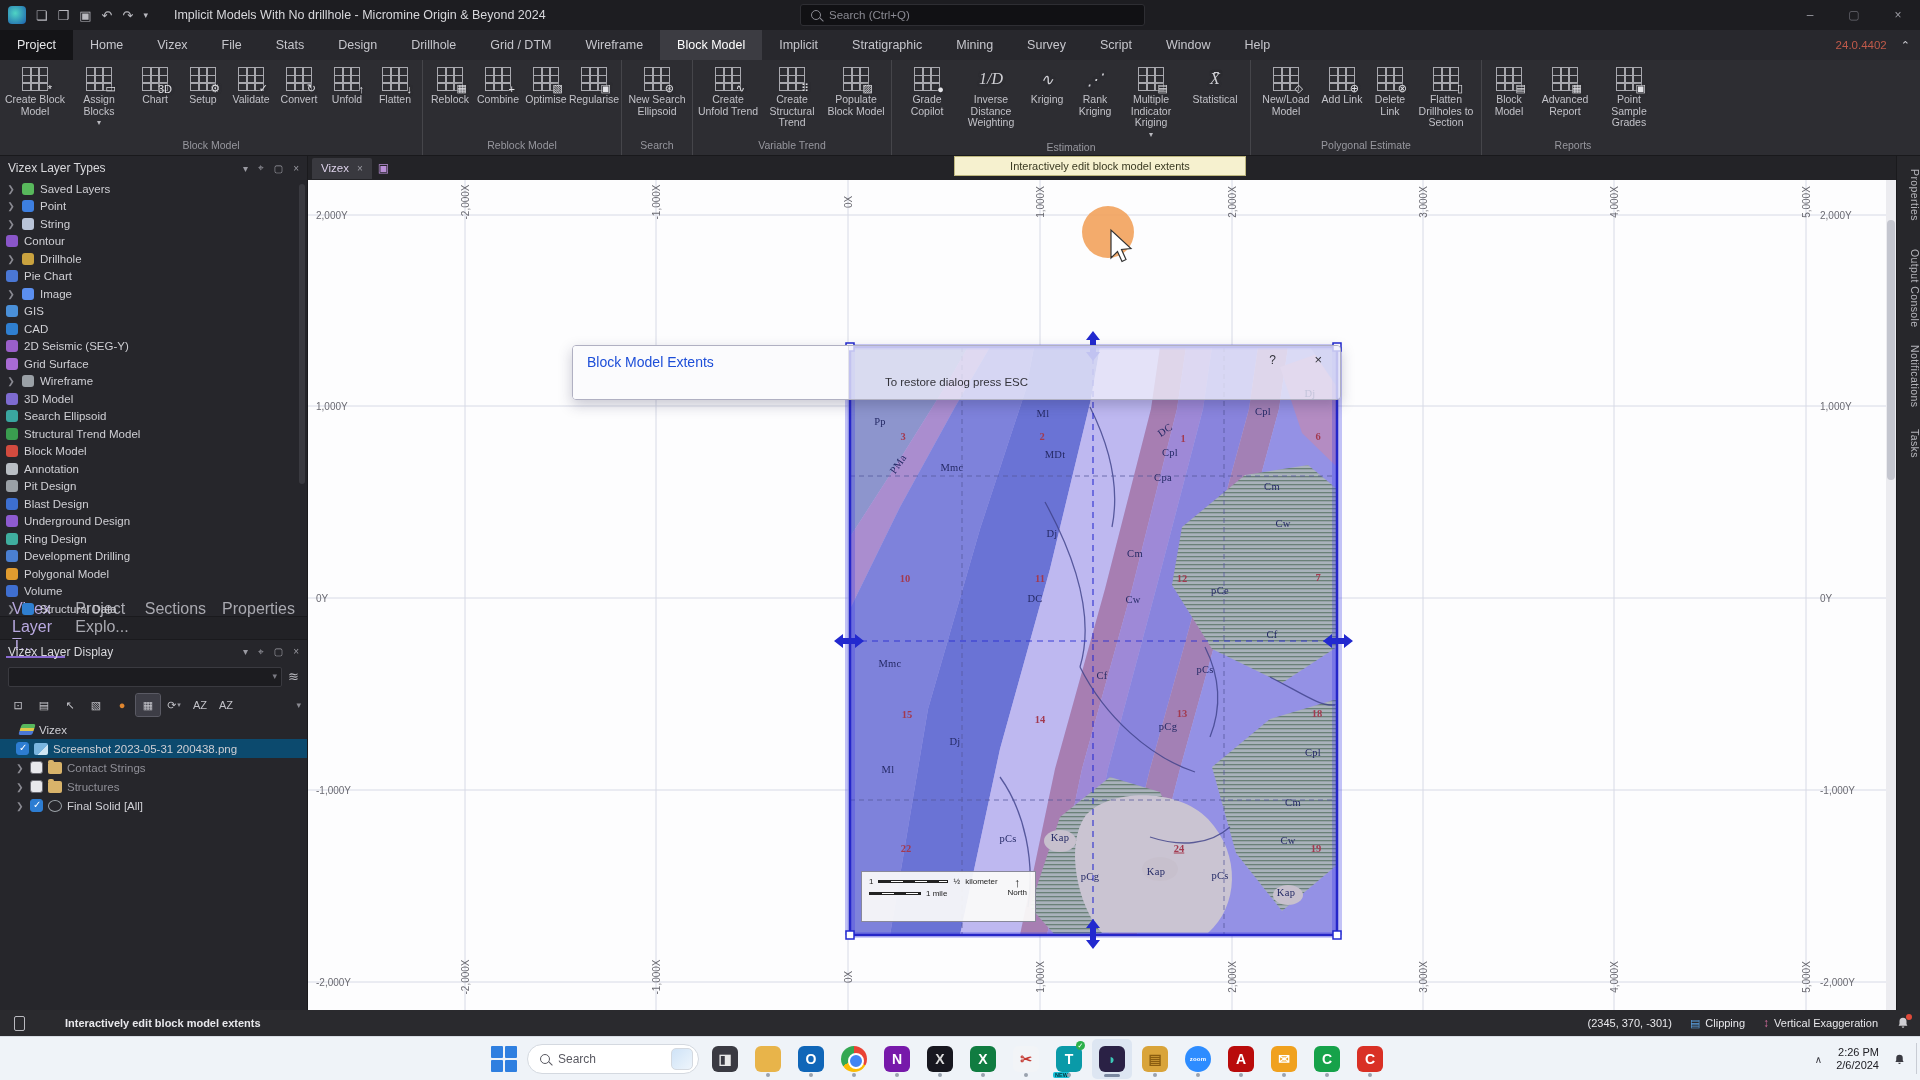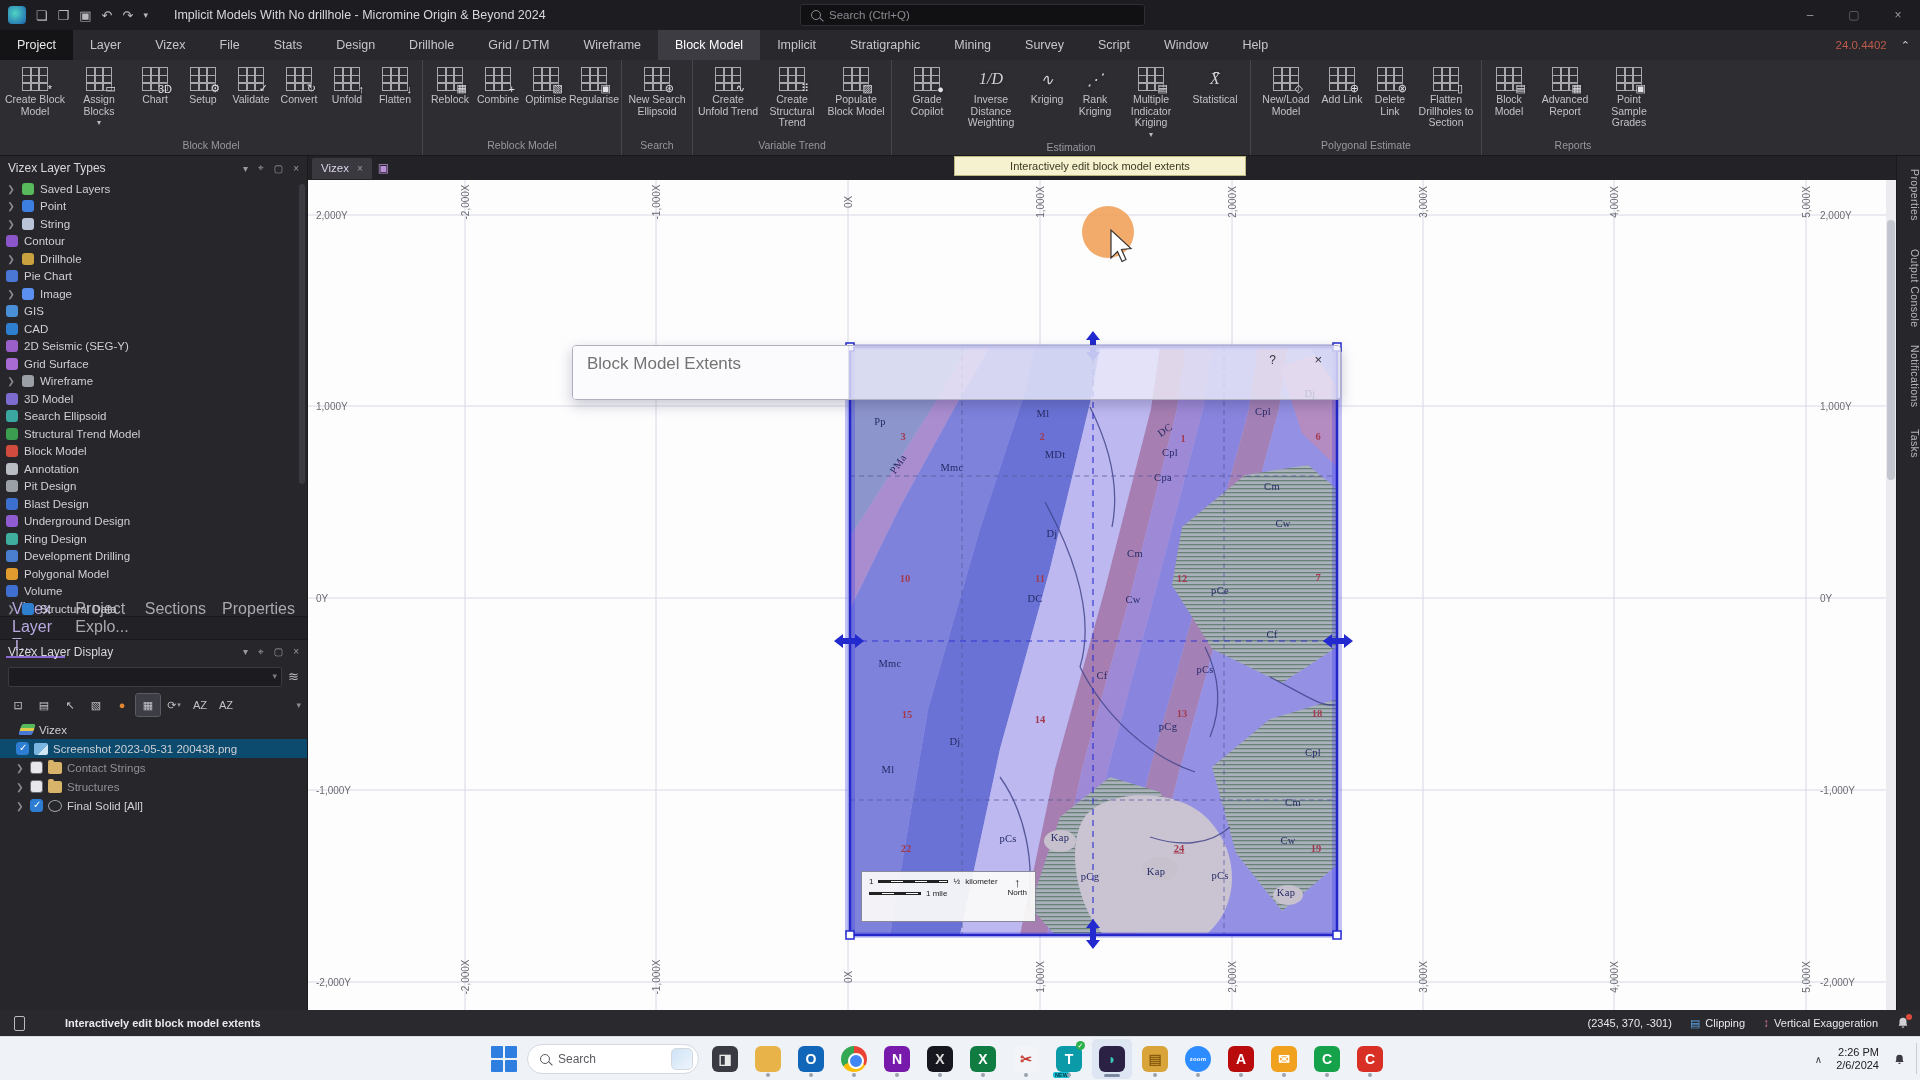--- a/index.html
+++ b/index.html
@@ -107,21 +107,21 @@
   .sbar .srl{display:flex;align-items:center;gap:5px;margin-bottom:3px}
   .sbar .seg{height:3px;width:70px;background:repeating-linear-gradient(to right,#222 0 12px,#fff 12px 24px);border:1px solid #222}
   .sbar .seg.mi{width:52px}
   .north{position:absolute;right:8px;top:6px;text-align:center;font-size:8px;color:#222}
   .north .na{font-size:13px;line-height:10px}
 
   
   .dialog{position:absolute;left:264px;top:165px;width:769px;height:55px;border:1px solid #b0b0c2;border-radius:4px;box-shadow:0 5px 14px rgba(40,40,80,.25);display:flex;overflow:hidden}
   .dlg-l{width:276px;background:#fbfbfd;border-right:1px solid #e2e2ea}
   .dlg-r{flex:1;background:rgba(238,238,250,.78)}
-  .dlg-title{position:absolute;left:14px;top:8px;font-size:17px;color:#737373}
+  .dlg-title{position:absolute;left:14px;top:8px;font-size:14px;color:#1d4ed8}
   .dlg-hint{position:absolute;left:0;right:0;top:30px;text-align:center;font-size:11.5px;color:#33333a}
   .dlg-help{position:absolute;right:64px;top:7px;font-size:12px;color:#33333a}
   .dlg-close{position:absolute;right:18px;top:6px;font-size:13px;color:#33333a}
 
   
   .tipbar{position:absolute;left:646px;top:0;width:292px;height:20px;background:#f6f1cf;border:1px solid #bdb67e;display:flex;align-items:center;justify-content:center;font-size:11px;color:#3a3a22;z-index:30}
   .cursor{position:absolute;left:772px;top:24px;z-index:40;pointer-events:none}
 
   
   .rightstrip{width:24px;flex:0 0 24px;background:#27272b;position:relative;border-left:1px solid #1a1a1d}
@@ -190,21 +190,21 @@
       <span>–</span>
       <span style="color:#6a6a72">▢</span>
       <span>×</span>
     </div>
   </div>
 
   <div class="menubar">
     <div style="display:flex">
 
     <div class="mtab first">Project</div>
-        <div class="mtab">Layer</div>
+        <div class="mtab">Home</div>
         <div class="mtab">Vizex</div>
         <div class="mtab">File</div>
         <div class="mtab">Stats</div>
         <div class="mtab">Design</div>
         <div class="mtab">Drillhole</div>
         <div class="mtab">Grid / DTM</div>
         <div class="mtab">Wireframe</div>
         <div class="mtab active">Block Model</div>
         <div class="mtab">Implicit</div>
         <div class="mtab">Stratigraphic</div>
@@ -879,20 +879,21 @@
                 <div class="na">↑</div>
                 <div>North</div>
               </div>
           </div>
         </div>
 
         <div class="dialog">
           <div class="dlg-l"></div>
             <div class="dlg-r"></div>
           <span class="dlg-title">Block Model Extents</span>
+          <span class="dlg-hint">To restore dialog press ESC</span>
           <span class="dlg-help">?</span>
           <span class="dlg-close">×</span>
         </div>
 
         <svg class="cursor" width="70" height="70">
           <circle cx="28" cy="28" r="26" fill="#f2a25c" opacity="0.9"></circle>
           <path d="M31 26 l0 28 l6.5 -6.5 l4.5 10 l4 -2 l-4.5 -10 l9.5 -1 z" fill="#fff" stroke="#333" stroke-width="1.2"></path>
         </svg>
 
       </div>

